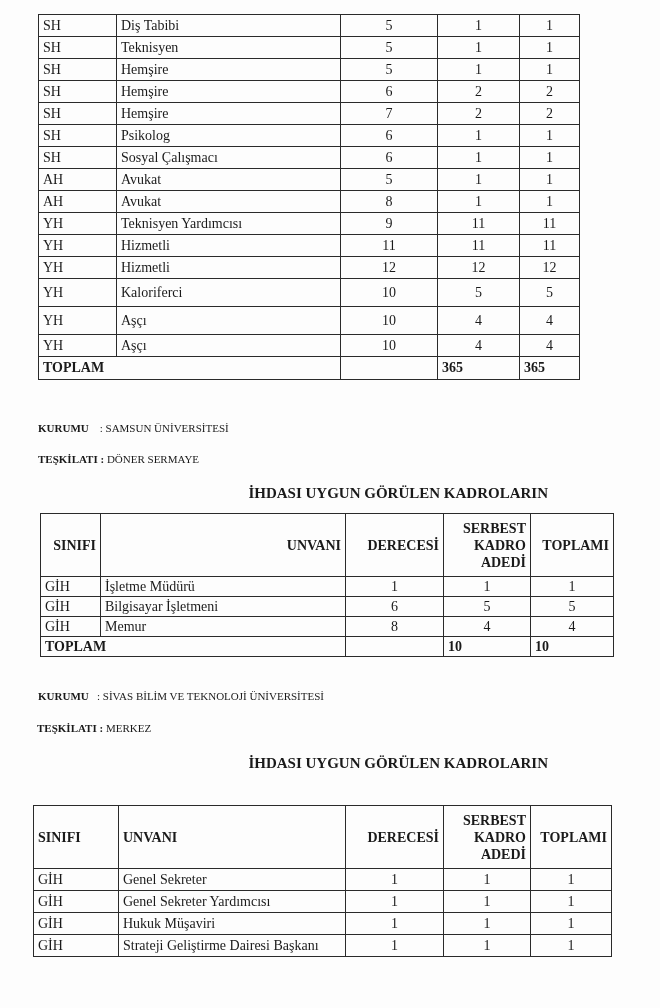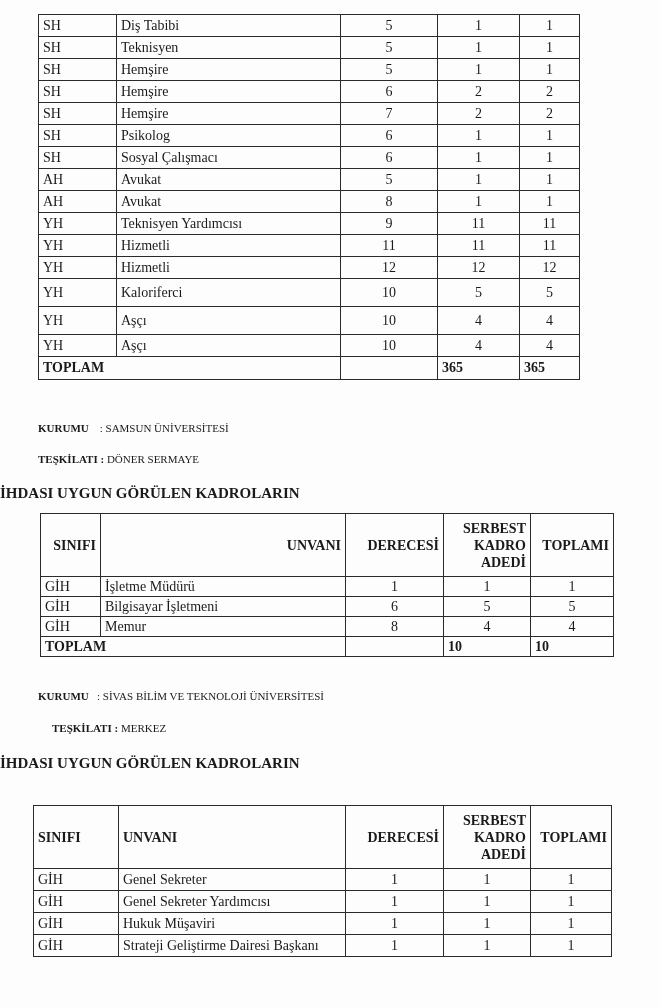--- a/index.html
+++ b/index.html
@@ -16,21 +16,21 @@
   #t1 tr.tot td { height:22px; }
   #t2 { left:40px; top:513px; width:573px; }
   #t2 th { height:62px; }
   #t2 td { height:19px; }
   #t3 { left:33px; top:805px; width:578px; }
   #t3 th { height:62px; }
   #t3 td { height:21px; }
   #t3 th.left { text-align:left; }
   .info { position:absolute; font-size:11px; }
   .info b { font-weight:bold; }
-  .heading { position:absolute; left:0; width:548px; text-align:left; font-weight:bold; font-size:15px; }
+  .heading { position:absolute; left:0; width:548px; text-align:right; font-weight:bold; font-size:15px; }
 </style>
 </head>
 <body>
 
 <table id="t1">
   <colgroup>
       <col style="width:78px">
       <col style="width:224px">
       <col style="width:97px">
       <col style="width:82px">
@@ -203,21 +203,21 @@
         <td></td>
         <td class="b">10</td>
         <td class="b">10</td>
       </tr>
     </tbody>
 </table>
 
 <div class="info" style="left:38px; top:690px;">
   <b>KURUMU</b>&nbsp;&nbsp;&nbsp;<span>:  SİVAS BİLİM VE TEKNOLOJİ ÜNİVERSİTESİ</span>
 </div>
-<div class="info" style="left:52px; top:722px;font-family:Liberation Serif, serif;">
+<div class="info" style="left:37px; top:722px;font-family:Liberation Serif, serif;">
   <b>TEŞKİLATI :</b> <span>MERKEZ</span>
 </div>
 <div class="heading" style="top:755px;">İHDASI UYGUN GÖRÜLEN KADROLARIN</div>
 
 <table id="t3">
   <colgroup>
       <col style="width:85px">
       <col style="width:227px">
       <col style="width:98px">
       <col style="width:87px">

